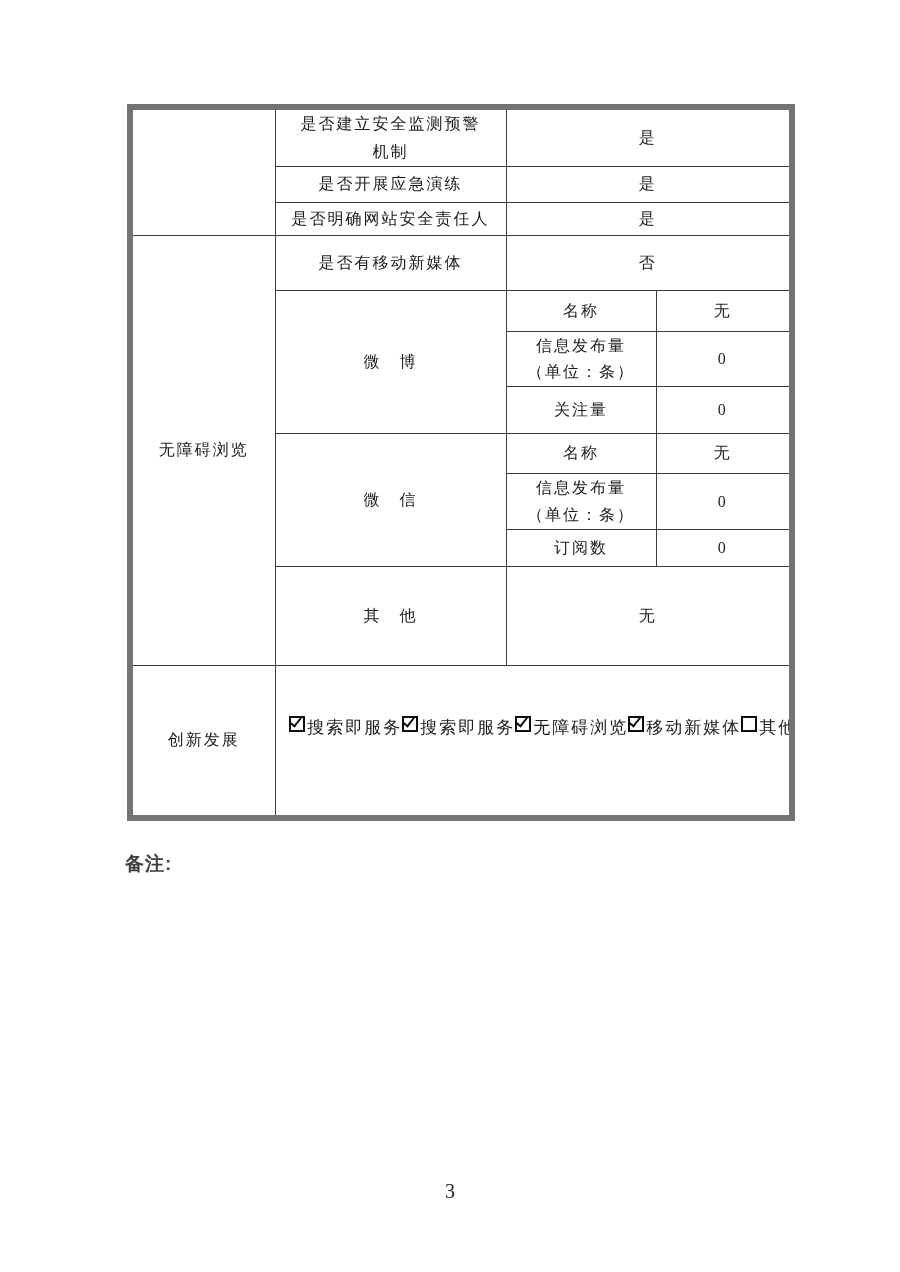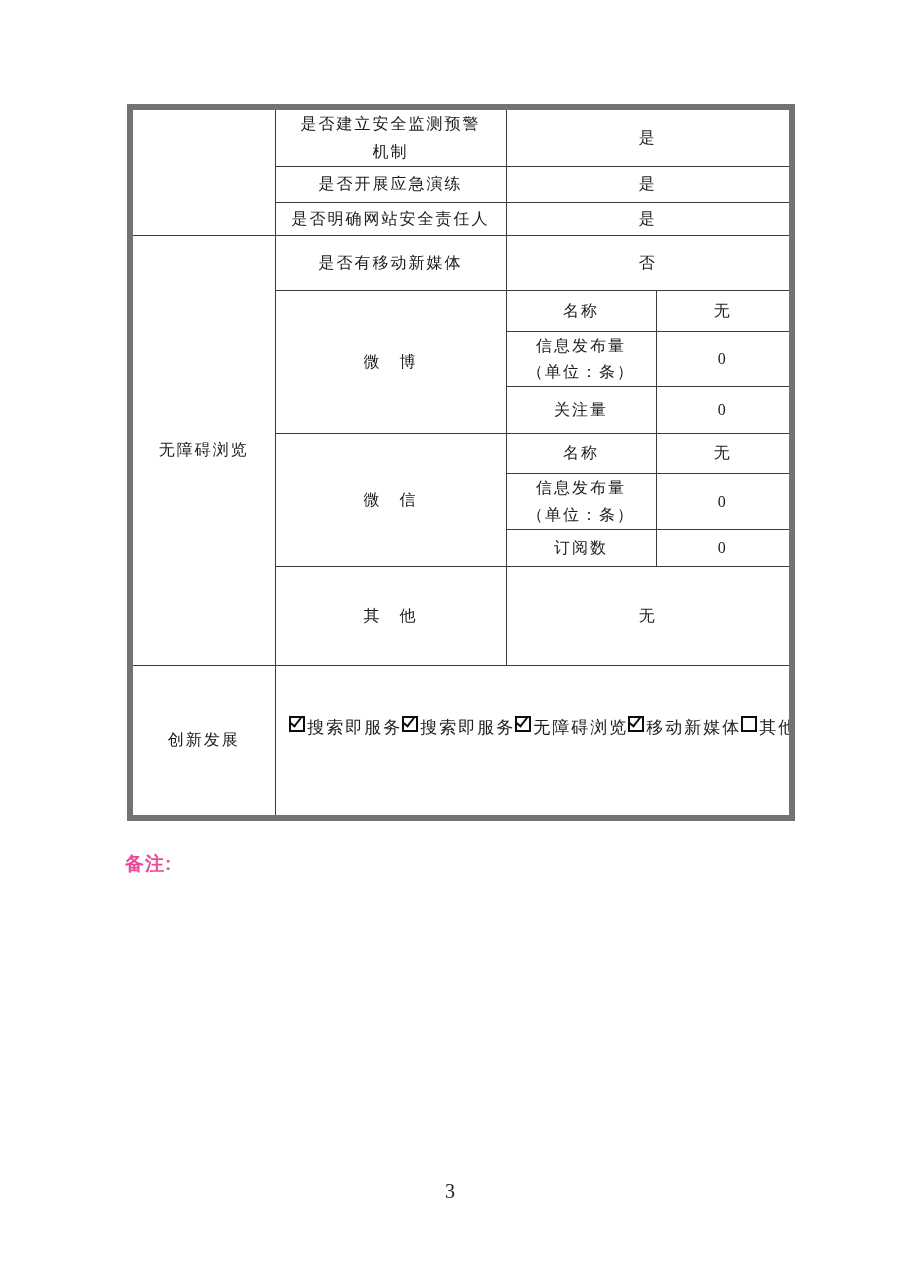--- a/index.html
+++ b/index.html
@@ -83,21 +83,21 @@
   }
   .cb-label { font-size: 17px; letter-spacing: 2px; }
   .remarks {
     position: absolute;
     left: 125px;
     top: 851px;
     font-family: "Liberation Sans", "DejaVu Sans", sans-serif;
     font-weight: bold;
     font-size: 19px;
     letter-spacing: 1px;
-    color: #ec4899;
+    color: #404040;
   }
   .page-number {
     position: absolute;
     left: 0;
     top: 1180px;
     width: 900px;
     text-align: center;
     font-size: 20px;
     color: #222222;
   }

